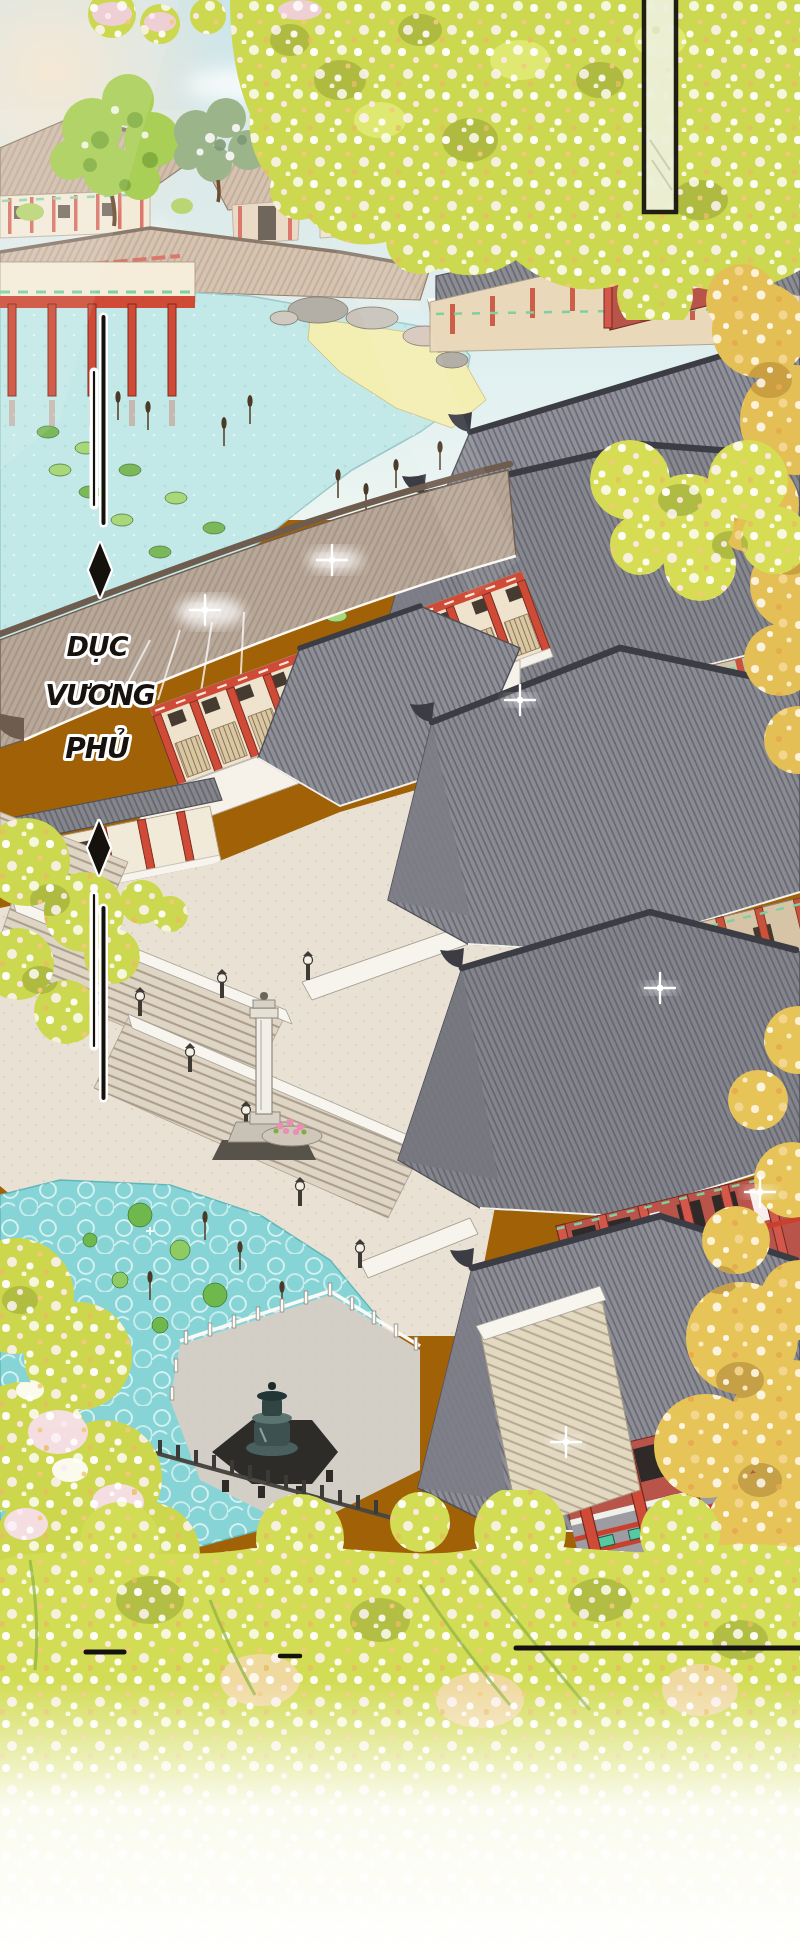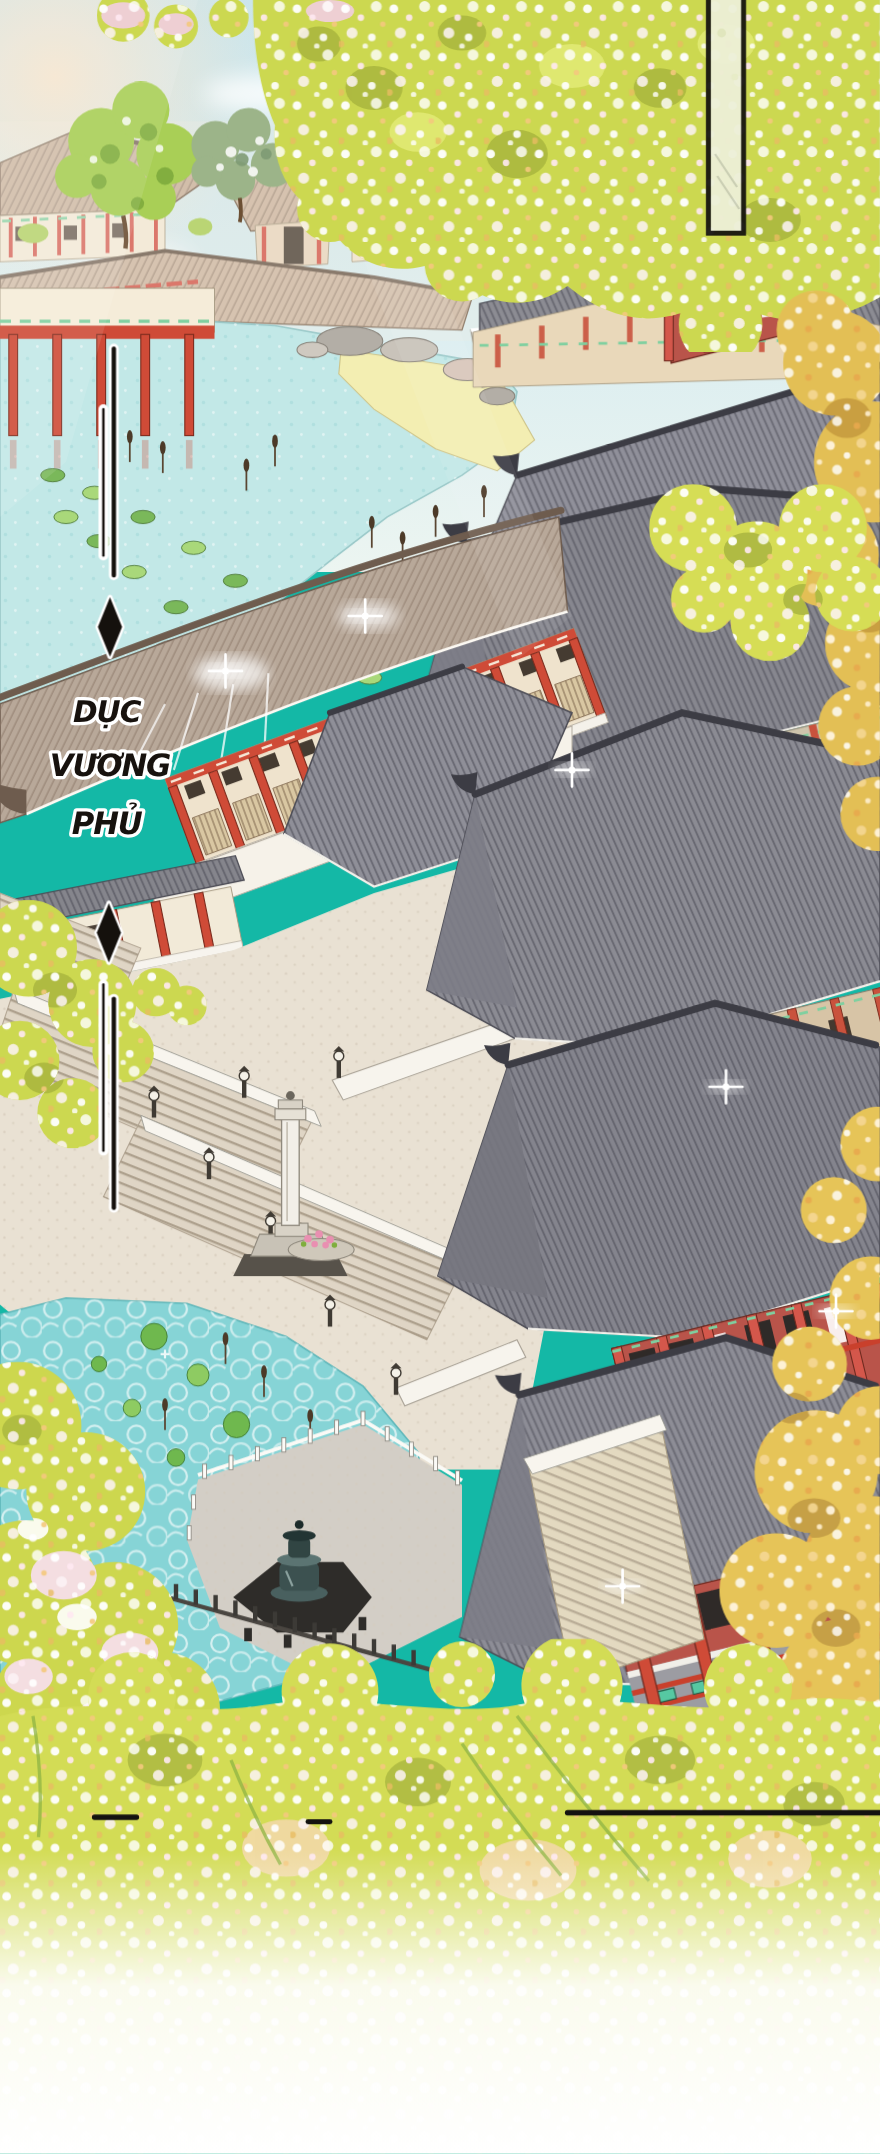--- a/index.html
+++ b/index.html
@@ -1,16 +1,16 @@
 <!DOCTYPE html>
 <html><head>
 <meta charset="utf-8">
 <style>
   html,body{margin:0;padding:0;background:#ffffff;}
-  .stage{position:relative;width:800px;height:1958px;background:#14b8a6;overflow:hidden;
+  .stage{position:relative;width:800px;height:1958px;background:#a16207;overflow:hidden;
          font-family:"DejaVu Sans",sans-serif;}
   .stage svg{position:absolute;left:0;top:0;display:block;}
   .cap{font-family:"DejaVu Sans",sans-serif;font-style:italic;font-weight:700;
        font-size:27px;letter-spacing:-1px;}
   .capBig{font-size:28px;}
 </style>
 </head>
 <body>
 
 <div class="stage">

